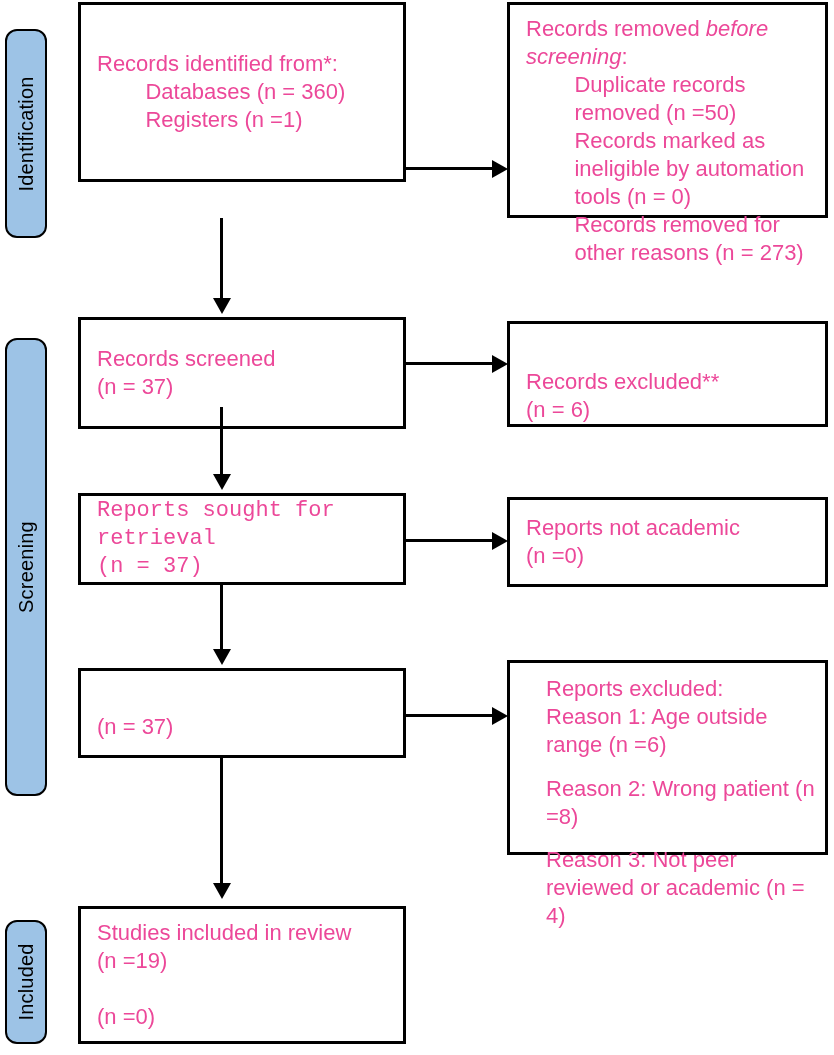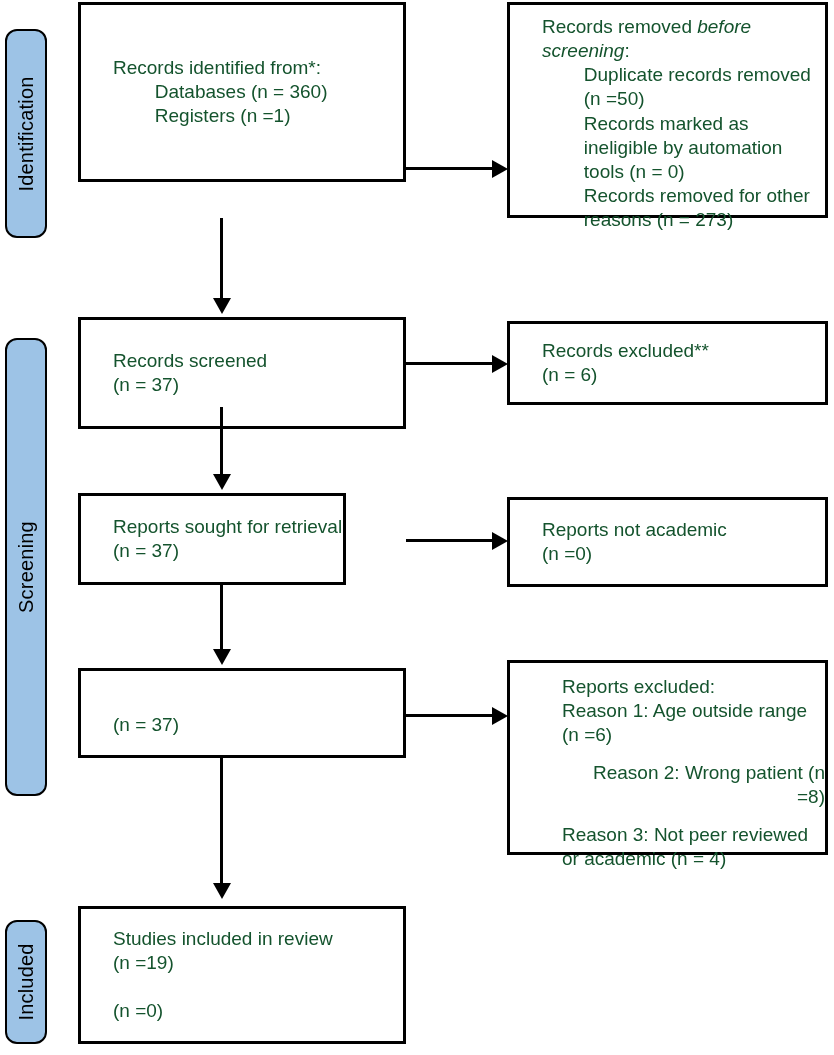--- a/index.html
+++ b/index.html
@@ -44,25 +44,25 @@
   
   .flow-box {
     position: absolute;
     background: #ffffff;
     border: 3px solid #000000;
     box-sizing: border-box;
     display: flex;
     align-items: center;
   }
   .flow-box .box-text {
-    padding: 0 0 0 32px;
-    font-size: 19px;
+    padding: 0 0 0 16px;
+    font-size: 22px;
     line-height: 1.27;
     white-space: pre-wrap;
-    color: #14532d;
+    color: #ec4899;
   }
   .flow-box.align-top .box-text {
     align-self: flex-start;
   }
   .box-text em {
     font-style: italic;
   }
 
   
   .conn {
@@ -127,35 +127,35 @@
 
   <div class="conn">
     <div class="conn-line-v" style="left:220px; top:218px; width:3px; height:83px;"></div>
     <div class="arrow-down" style="left:213px; top:298px;"></div>
   </div>
 
   <div class="flow-box" style="left:78px; top:317px; width:328px; height:112px;">
     <div class="box-text"><span>Records screened</span><br><span>(n = 37)</span></div>
   </div>
 
-  <div class="flow-box" style="left:507px; top:321px; width:321px; height:84px;">
+  <div class="flow-box" style="left:507px; top:321px; width:321px; height:106px;align-items:flex-end;">
     <div class="box-text"><span>Records excluded**</span><br><span>(n = 6)</span></div>
   </div>
 
   <div class="conn">
     <div class="conn-line-h" style="left:406px; top:362px; width:90px;"></div>
     <div class="arrow-right" style="left:492px; top:355px;"></div>
   </div>
 
   <div class="conn">
     <div class="conn-line-v" style="left:220px; top:407px; width:3px; height:70px;"></div>
     <div class="arrow-down" style="left:213px; top:474px;"></div>
   </div>
 
-  <div class="flow-box" style="left:78px; top:493px; width:268px; height:92px;">
+  <div class="flow-box" style="left:78px; top:493px; width:328px; height:92px;font-family:Liberation Mono, monospace;">
     <div class="box-text"><span>Reports sought for retrieval</span><br><span>(n = 37)</span></div>
   </div>
 
   <div class="flow-box" style="left:507px; top:497px; width:321px; height:90px;">
     <div class="box-text"><span>Reports not academic</span><br><span>(n =0)</span></div>
   </div>
 
   <div class="conn">
     <div class="conn-line-h" style="left:406px; top:539px; width:90px;"></div>
     <div class="arrow-right" style="left:492px; top:532px;"></div>
@@ -164,21 +164,21 @@
   <div class="conn">
     <div class="conn-line-v" style="left:220px; top:585px; width:3px; height:67px;"></div>
     <div class="arrow-down" style="left:213px; top:649px;"></div>
   </div>
 
   <div class="flow-box" style="left:78px; top:668px; width:328px; height:90px;">
     <div class="box-text"><br><span>(n = 37)</span></div>
   </div>
 
   <div class="flow-box align-top" style="left:507px; top:660px; width:321px; height:195px;">
-    <div class="box-text" style="padding-top:12px;margin-left:20px;"><span>Reports excluded:</span><br><span style="display:block;">Reason 1: Age outside range (n =6)</span><span style="display:block; margin-top:0.72em;text-align:right;">Reason 2: Wrong patient (n =8)</span><span style="display:block; margin-top:0.72em;">Reason 3: Not peer reviewed or academic (n = 4)</span></div>
+    <div class="box-text" style="padding-top:12px;margin-left:20px;"><span>Reports excluded:</span><br><span style="display:block;">Reason 1: Age outside range (n =6)</span><span style="display:block; margin-top:0.72em;">Reason 2: Wrong patient (n =8)</span><span style="display:block; margin-top:0.72em;">Reason 3: Not peer reviewed or academic (n = 4)</span></div>
   </div>
 
   <div class="conn">
     <div class="conn-line-h" style="left:406px; top:714px; width:90px;"></div>
     <div class="arrow-right" style="left:492px; top:707px;"></div>
   </div>
 
   <div class="conn">
     <div class="conn-line-v" style="left:220px; top:758px; width:3px; height:128px;"></div>
     <div class="arrow-down" style="left:213px; top:883px;"></div>

